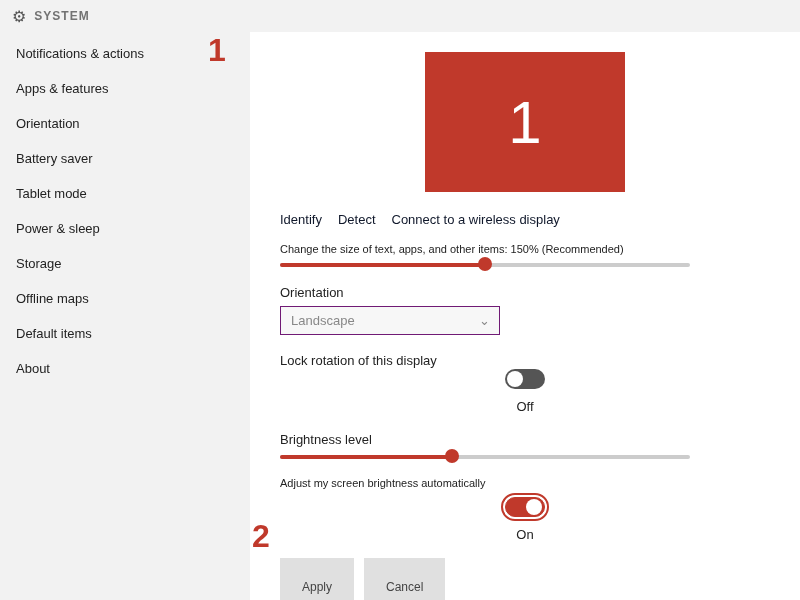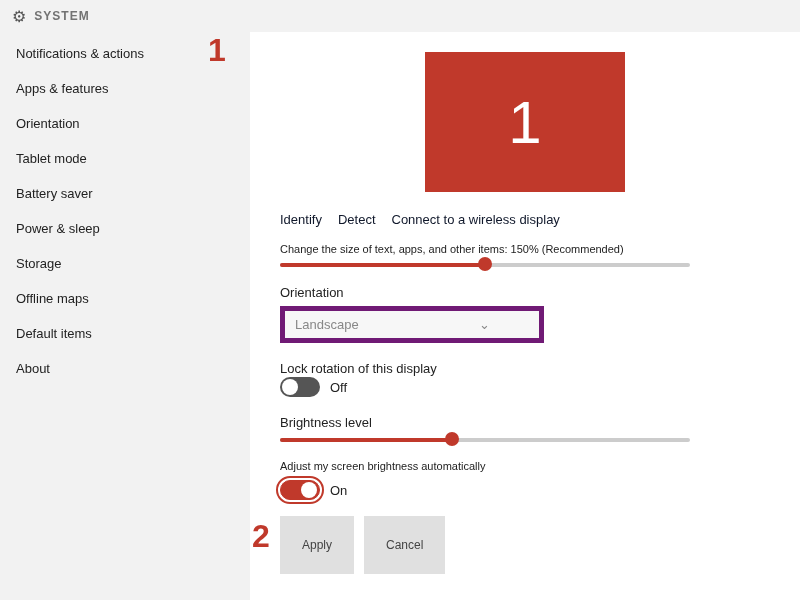--- a/index.html
+++ b/index.html
@@ -135,23 +135,23 @@
     
     .orientation-section {
       margin-bottom: 18px;
     }
     .orientation-label {
       font-size: 13px;
       color: #222;
       margin-bottom: 6px;
     }
     .orientation-select {
-      width: 264px;
+      width: 220px;
       padding: 6px 10px;
-      border: 5px solid #701a75;
+      border: 1px solid #701a75;
       background: #f7f7f7;
       font-size: 13px;
       color: #888;
       appearance: none;
       -webkit-appearance: none;
       position: relative;
       cursor: pointer;
     }
     .select-wrapper {
       position: relative;
@@ -173,20 +173,21 @@
     }
     .lock-label {
       font-size: 13px;
       color: #222;
       margin-bottom: 1px;
     }
     .toggle-row {
       display: flex;
       align-items: center;
       gap: 10px;
+      flex-direction: column;
     }
 
     
     .toggle-switch {
       width: 40px;
       height: 20px;
       border-radius: 10px;
       position: relative;
       cursor: pointer;
       flex-shrink: 0;
@@ -279,24 +280,24 @@
       <div class="sidebar-item">
         <span>Notifications &amp; actions</span>
       </div>
       <div class="sidebar-item">
         <span>Apps &amp; features</span>
       </div>
       <div class="sidebar-item">
         <span>Orientation</span>
       </div>
       <div class="sidebar-item">
+        <span>Battery saver</span>
+      </div>
+      <div class="sidebar-item">
         <span>Tablet mode</span>
-      </div>
-      <div class="sidebar-item">
-        <span>Battery saver</span>
       </div>
       <div class="sidebar-item">
         <span>Power &amp; sleep</span>
       </div>
       <div class="sidebar-item">
         <span>Storage</span>
       </div>
       <div class="sidebar-item">
         <span>Offline maps</span>
       </div>

